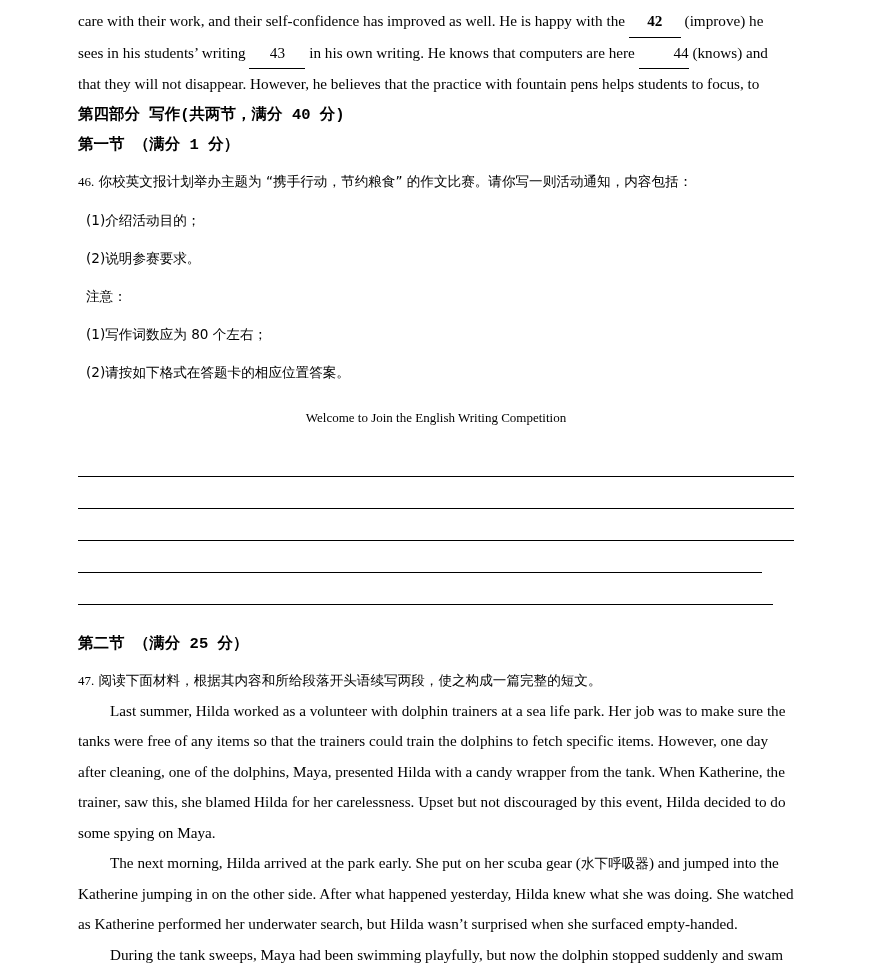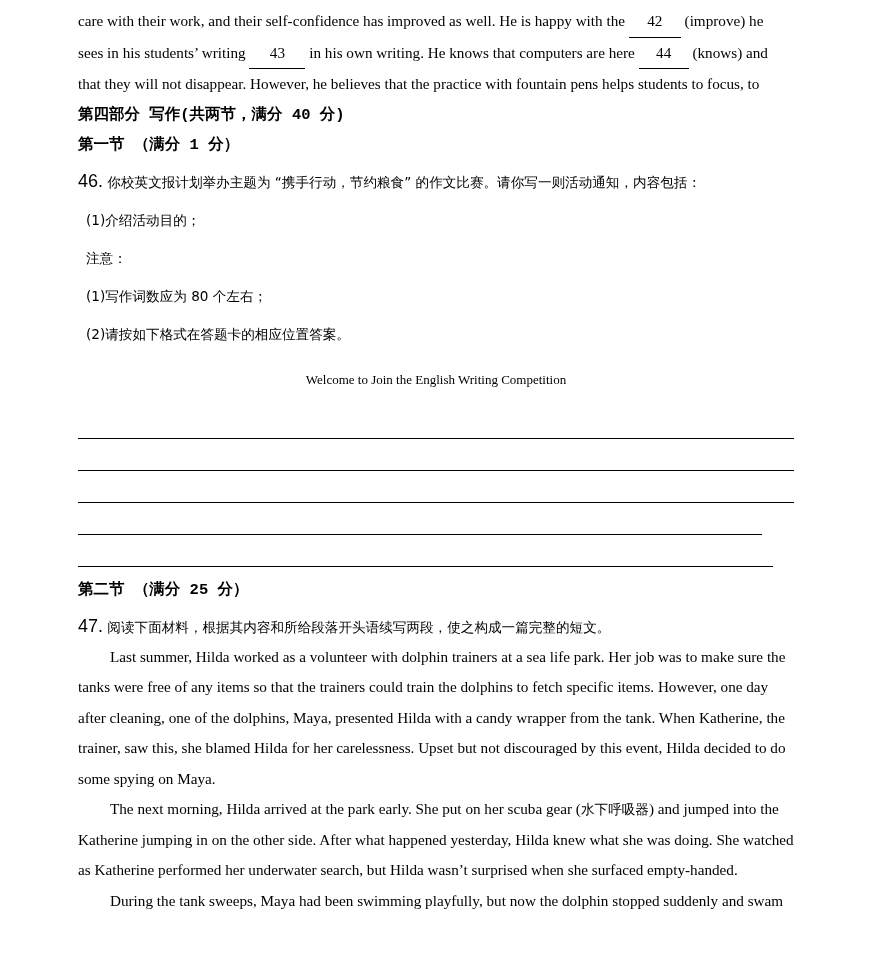--- a/index.html
+++ b/index.html
@@ -47,34 +47,34 @@
     font-size: 15.5px;
     line-height: 30px;
     margin: 0;
   }
   .blank {
     display: inline-block;
     border-bottom: 1px solid #000;
     text-align: center;
     vertical-align: baseline;
   }
-  .b42 { width: 52px; }
+  .b42 { width: 52px; font-weight: bold; }
   .b43 { width: 56px; }
-  .b44 { width: 50px; }
+  .b44 { width: 50px; text-align: right; }
   .b45 { width: 68px; }
   .sec-gap-2 { height: 6px; }
   .task-line {
     font-family: "DejaVu Sans", sans-serif;
     font-size: 13.6px;
     line-height: 30px;
     margin: 0;
   }
   .task-num {
-    font-family: Liberation Sans, sans-serif;
-    font-size: 18px;
+    font-family: Liberation Serif, serif;
+    font-size: 13px;
   }
   .writing-title {
     text-align: center;
     font-family: "Liberation Serif", serif;
     font-size: 13px;
     line-height: 30px;
     margin: 0;
     padding-top: 8px;
   }
   .answer-lines {
@@ -84,21 +84,21 @@
     border-bottom: 1px solid #000;
     height: 31px;
   }
   .ans-line.short {
     width: 95.5%;
   }
   .ans-line.last {
     width: 97%;
   }
   .sec2-head {
-    margin-top: 8px;
+    margin-top: 24px;
   }
   .para-indent {
     text-indent: 32px;
   }
   .cjk {
     font-family: "DejaVu Sans", sans-serif;
     font-size: 13.6px;
   }
 </style>
 </head>
@@ -113,20 +113,21 @@
       <p class="en">that they will not disappear. However, he believes that the practice with fountain pens helps students to focus, to</p>
     </div>
 
     <p class="heading-cn">第四部分 写作(共两节，满分 40 分)</p>
     <p class="heading-cn">第一节 （满分 1 分）</p>
 
     <div class="sec-gap-2"></div>
 
     <p class="task-line"><span class="task-num">46.</span> <span>你校英文报计划举办主题为 “携手行动，节约粮食” 的作文比赛。请你写一则活动通知，内容包括：</span></p>
     <p class="cn">(1)介绍活动目的；</p>
+    <p class="cn">(2)说明参赛要求。</p>
     <p class="cn">注意：</p>
     <p class="cn">(1)写作词数应为 80 个左右；</p>
     <p class="cn">(2)请按如下格式在答题卡的相应位置答案。</p>
 
     <p class="writing-title">Welcome to Join the English Writing Competition</p>
 
     <div class="answer-lines">
       <div class="ans-line"></div>
       <div class="ans-line"></div>
       <div class="ans-line"></div>

